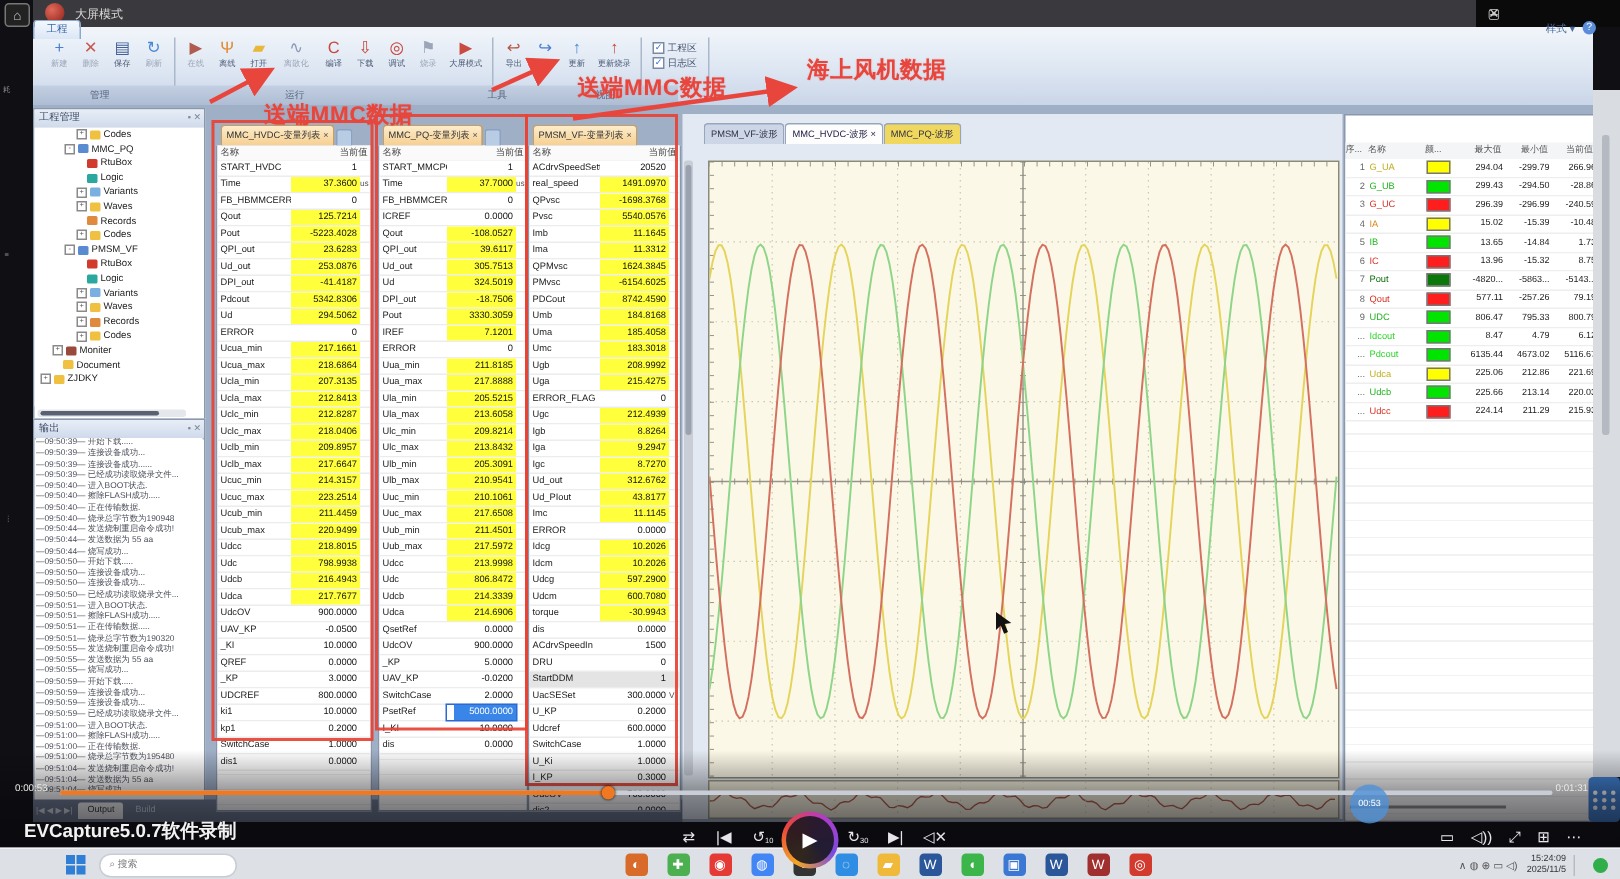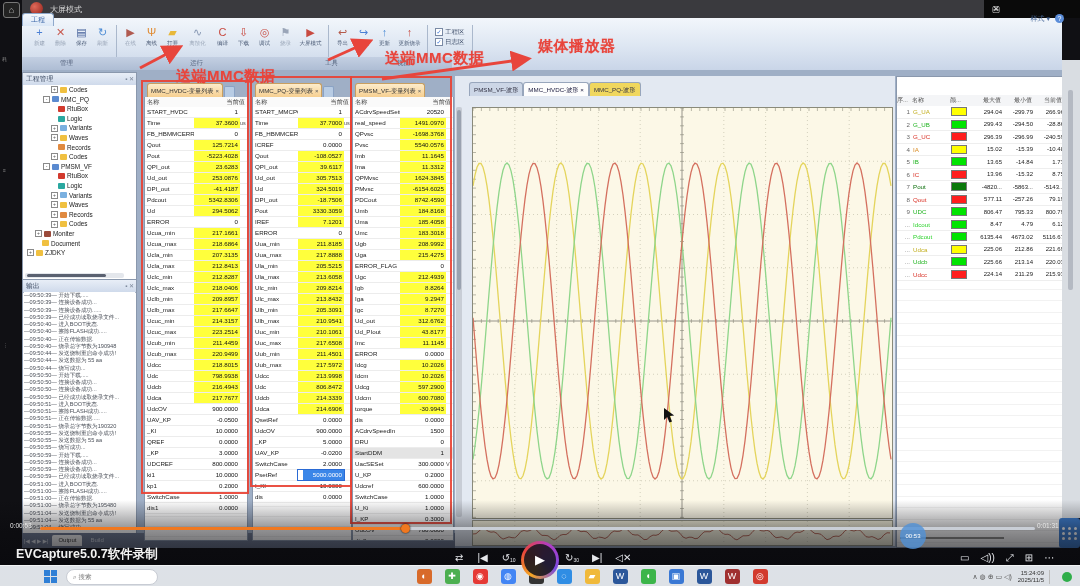--- a/index.html
+++ b/index.html
@@ -1416,21 +1416,21 @@
           <span class="lc-v">215.93</span>
         </div>
       </div>
   </div>
 
   <div class="annorect" style="left:141px;top:80px;width:104px;height:410px;"></div>
   <div class="annorect" style="left:250px;top:76px;width:98px;height:407px;"></div>
   <div class="annorect" style="left:350px;top:76px;width:98px;height:444px;"></div>
   <div class="anno" style="left:176px;top:51px;margin-top:16px;">送端MMC数据</div>
   <div class="anno" style="left:385px;top:49px;">送端MMC数据</div>
-  <div class="anno" style="left:538px;top:37px;">媒体播放器</div>
+  <div class="anno" style="left:538px;top:37px;">海上风机数据</div>
   <svg class="annosvg" width="1080" height="586">
     <defs>
         <marker id="ah" markerWidth="7" markerHeight="7" refX="5" refY="3.5" orient="auto">
       <path d="M0,0 L7,3.5 L0,7 z" fill="#e8453c"></path>
         </marker>
       </defs>
     <line x1="140" y1="68" x2="178" y2="48" stroke="#e8453c" stroke-width="3" marker-end="url(#ah)"></line>
     <line x1="328" y1="60" x2="368" y2="42" stroke="#e8453c" stroke-width="3" marker-end="url(#ah)"></line>
     <line x1="382" y1="79" x2="526" y2="59" stroke="#e8453c" stroke-width="3" marker-end="url(#ah)"></line>
   </svg>

